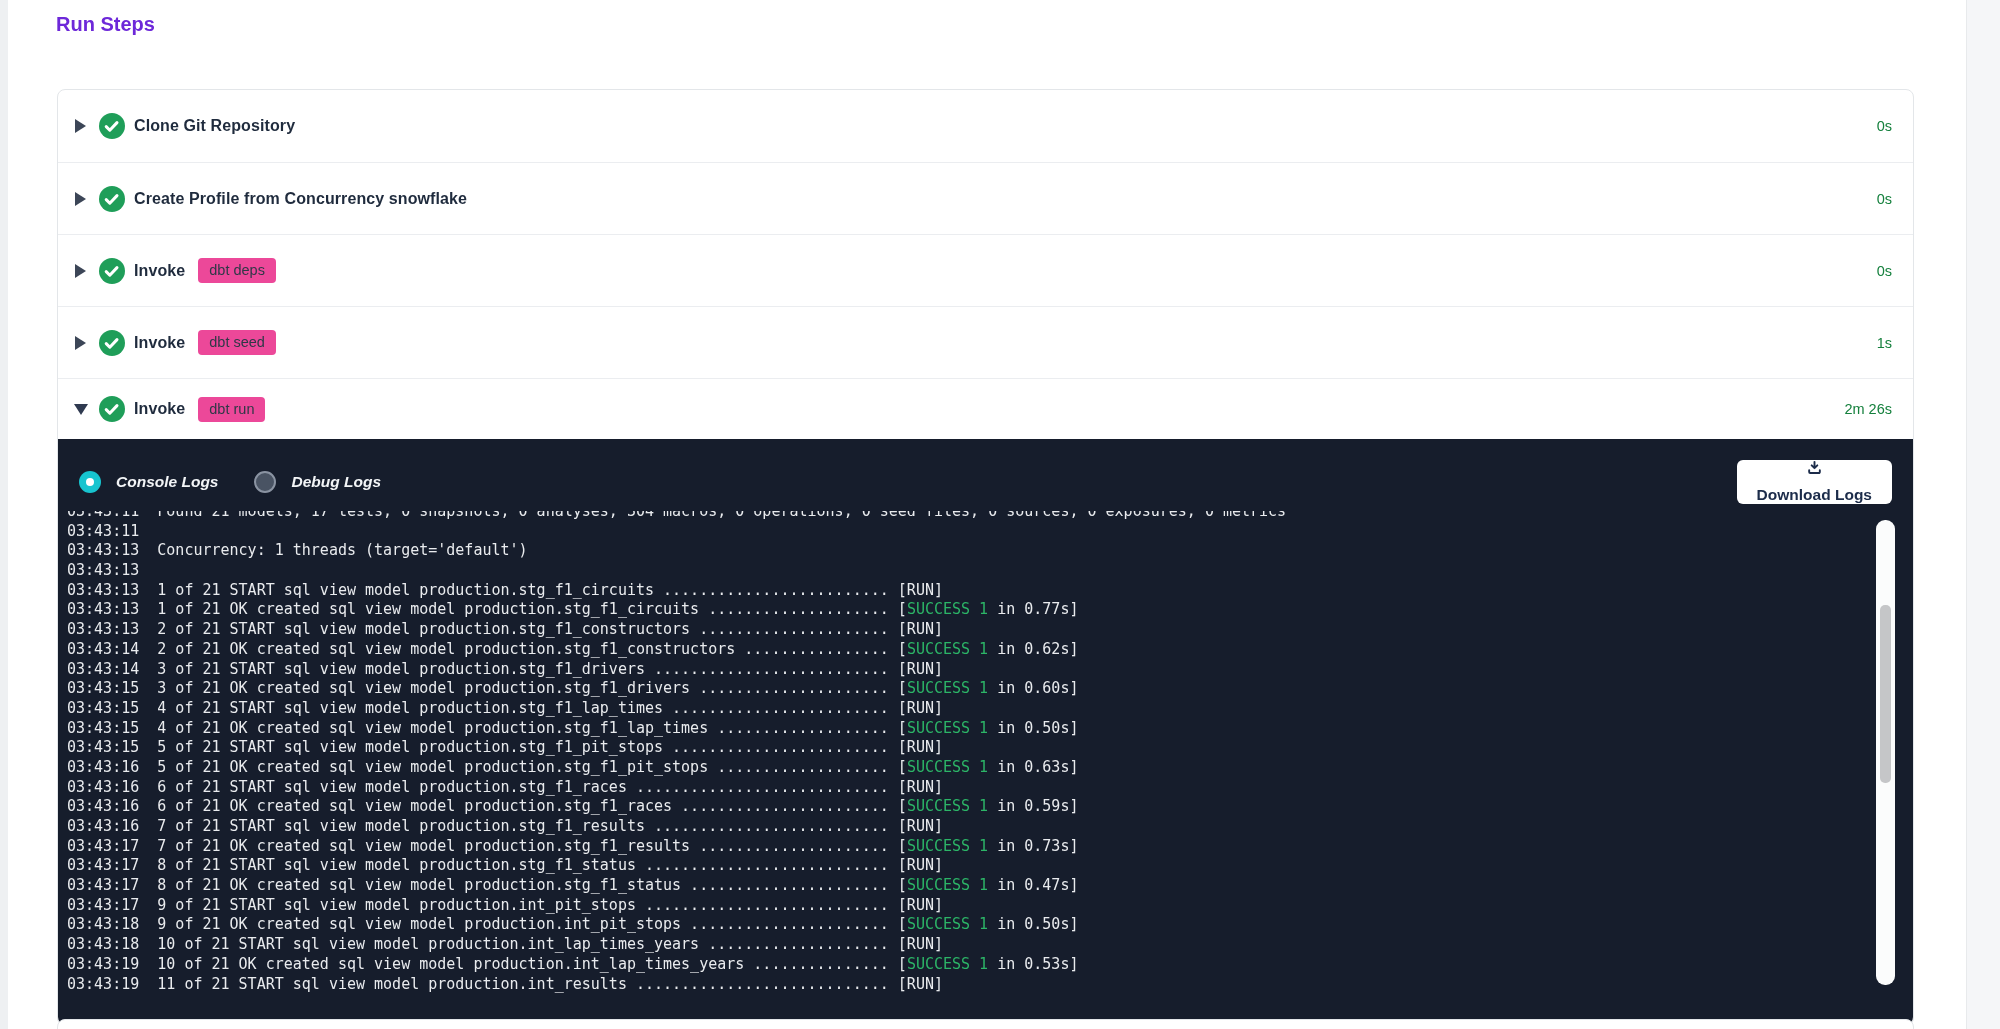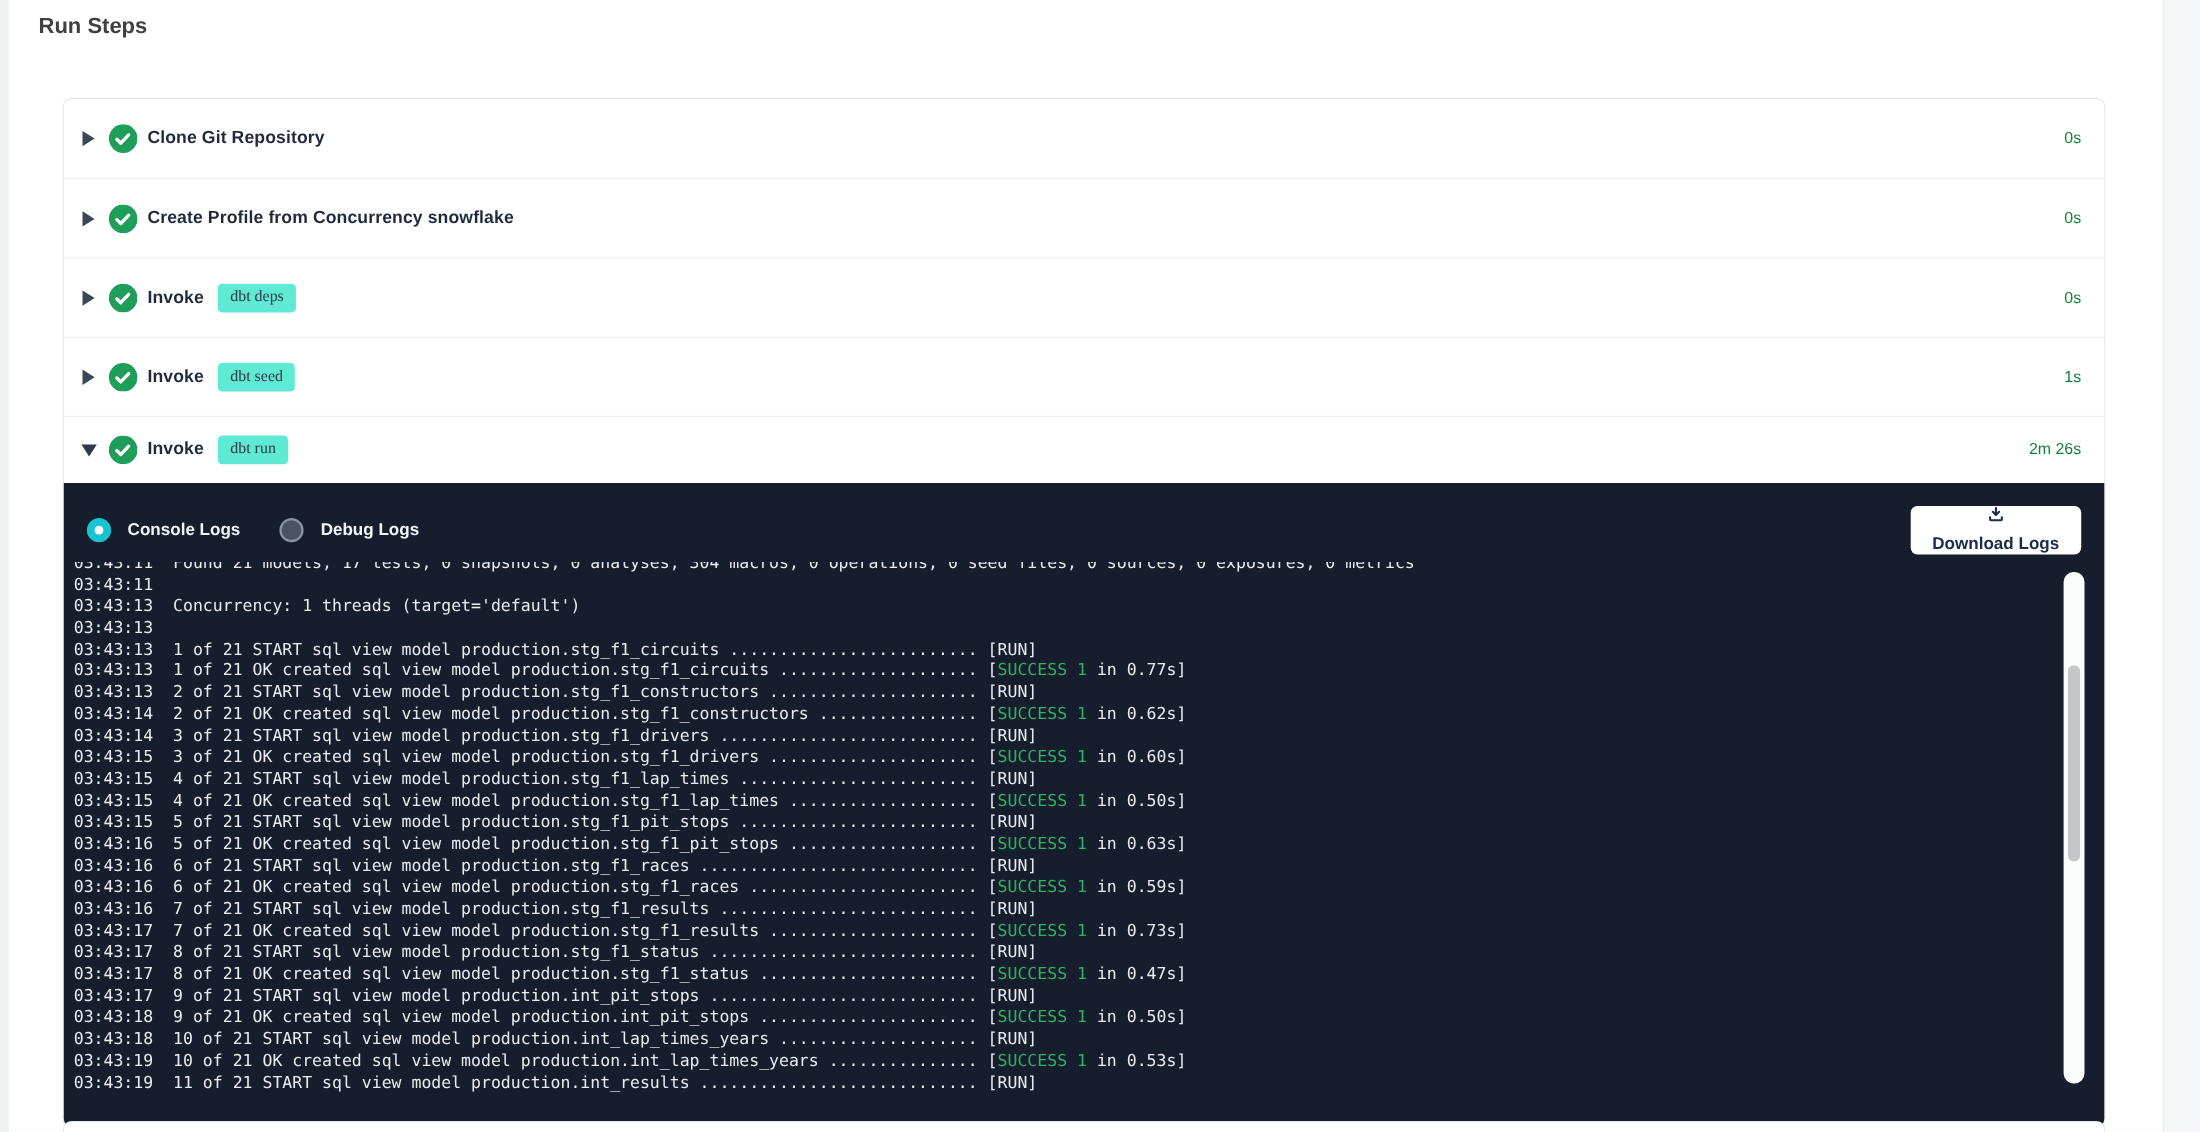--- a/index.html
+++ b/index.html
@@ -8,22 +8,22 @@
     width: 2000px; height: 1029px; overflow: hidden;
     background: #ffffff;
     font-family: "Liberation Sans", sans-serif;
   }
   .screen { position: relative; width: 2000px; height: 1029px; background: #ffffff; }
 
   .left-strip { position: absolute; left: 0; top: 0; width: 8px; height: 100%; background: #eef0f2; }
   .right-strip { position: absolute; left: 1966px; top: 0; width: 34px; height: 100%; background: #f5f6f8; border-left: 1px solid #e8eaec; }
 
   .page-title {
-    position: absolute; left: 35px; top: 10px;
-    font-size: 20px; font-weight: 700; color: #404040; line-height: 28px;
+    position: absolute; left: 56px; top: 10px;
+    font-size: 20px; font-weight: 700; color: #6d28d9; line-height: 28px;
   }
 
   .steps-card {
     position: absolute; left: 57px; top: 89px; width: 1857px;
     background: #ffffff; border: 1px solid #e3e6e9; border-radius: 8px;
   }
 
   .step-row {
     display: flex; align-items: center;
     height: 72px; padding: 0 21px 0 16px;
@@ -41,43 +41,43 @@
     width: 0; height: 0;
     border-left: 7px solid transparent; border-right: 7px solid transparent;
     border-top: 11px solid #2f3a50;
   }
 
   .check-icon { width: 26px; height: 26px; margin-right: 9px; flex: none; display: block; }
 
   .step-title { font-size: 16px; font-weight: 700; color: #1f2b3d; letter-spacing: .1px; }
   .step-badge {
     margin-left: 13px;
-    font-family: Liberation Serif, serif;
+    font-family: Liberation Sans, sans-serif;
     font-size: 14.5px; color: #2f3847;
-    background: #5eead4; border-radius: 4px;
+    background: #ec4899; border-radius: 4px;
     padding: 4px 11px 5px;
     text-align: center;
   }
   .step-duration { margin-left: auto; font-size: 14.5px; color: #15803d; }
 
   .log-panel {
     position: relative; height: 586px;
     background: #161d2c; border-radius: 0 0 8px 8px; overflow: hidden;
   }
   .log-toolbar { display: flex; align-items: center; padding: 20px 21px 0; height: 66px; }
   .radio-item { display: flex; align-items: center; cursor: pointer; }
   .radio-item + .radio-item { margin-left: 36px; align-items: center; }
   .radio { width: 22px; height: 22px; border-radius: 50%; flex: none; position: relative; }
   .radio.selected { background: #17c4cf; }
   .radio.selected::after {
     content: ""; position: absolute; left: 7px; top: 7px;
     width: 8px; height: 8px; border-radius: 50%; background: #ffffff;
   }
   .radio.unselected { background: #495363; border: 2.5px solid #8a93a2; }
-  .radio-label { margin-left: 15px; font-size: 15.5px; font-weight: 700; color: #f3f5f7; }
+  .radio-label { margin-left: 15px; font-size: 15.5px; font-weight: 700; color: #f3f5f7; font-style: italic; }
 
   .download-btn {
     margin-left: auto; height: 44px; padding: 0 20px;
     display: flex; align-items: center; gap: 11px;
     background: #ffffff; border: none; border-radius: 6px;
     font-family: inherit; font-size: 15.5px; font-weight: 700; color: #1c2c4a;
     cursor: pointer;
     flex-direction: column;
   }
   .download-icon { display: block; }

